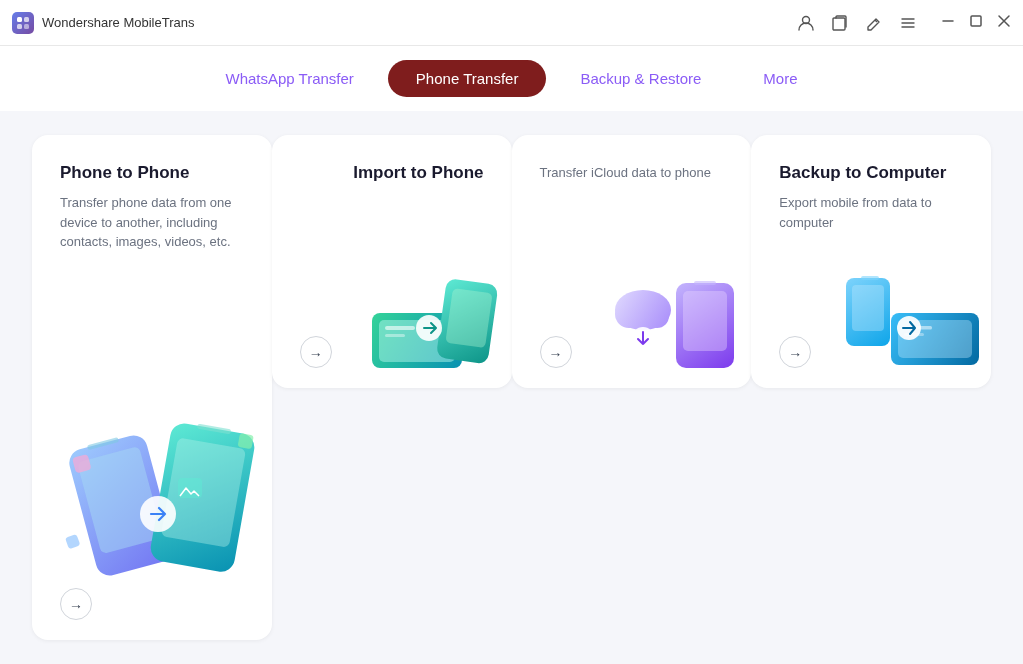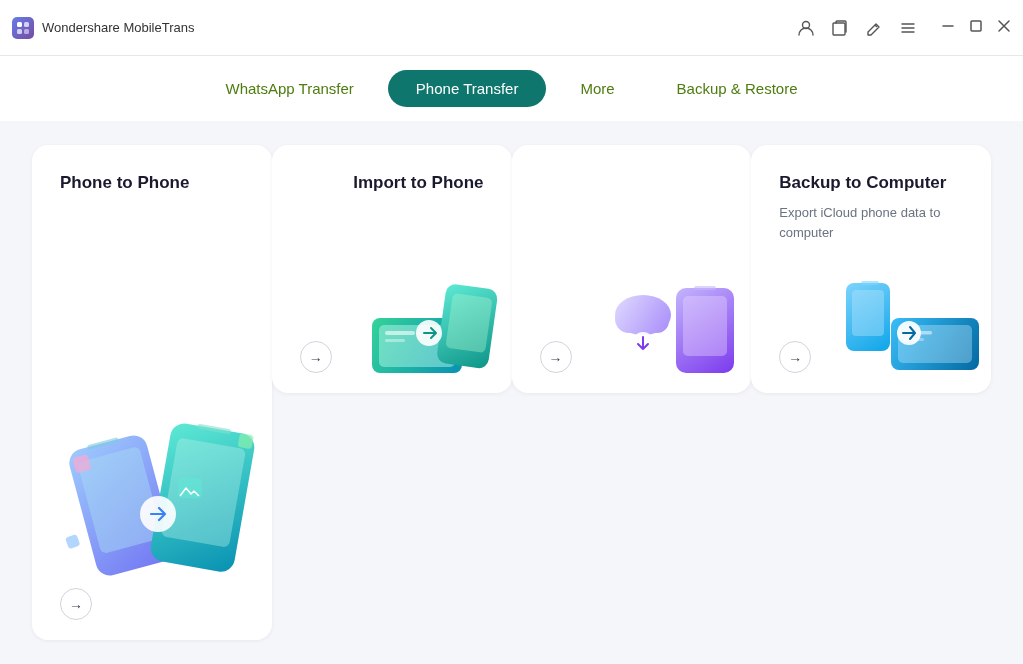--- a/index.html
+++ b/index.html
@@ -9,21 +9,21 @@
       width: 1023px;
       height: 664px;
       overflow: hidden;
       display: flex;
       flex-direction: column;
     }
 
     
     .title-bar {
       background: #ffffff;
-      height: 56px;
+      height: 46px;
       display: flex;
       align-items: center;
       justify-content: space-between;
       padding: 0 12px;
       border-bottom: 1px solid #e8e8e8;
       -webkit-app-region: drag;
       flex-shrink: 0;
     }
     .title-bar-left {
       display: flex;
@@ -83,26 +83,26 @@
       padding: 10px 28px;
       border-radius: 50px;
       font-size: 15px;
       font-weight: 500;
       cursor: pointer;
       border: none;
       outline: none;
       transition: all 0.2s;
     }
     .nav-tab.active {
-      background: #0f766e;
+      background: #7f1d1d;
       color: white;
     }
     .nav-tab.inactive {
       background: transparent;
-      color: #4d7c0f;
+      color: #8b5cf6;
     }
 
     
     .main-content {
       flex: 1;
       padding: 24px 32px;
       background: #f5f6fa;
       overflow: hidden;
     }
 
@@ -213,29 +213,30 @@
           <path d="M2 2l10 10M12 2L2 12" stroke="#555" stroke-width="1.5" stroke-linecap="round"></path>
         </svg>
       </span>
     </div>
   </div>
 </div>
 
 <div class="nav-bar">
   <button class="nav-tab inactive">WhatsApp Transfer</button>
   <button class="nav-tab active">Phone Transfer</button>
+  <button class="nav-tab inactive">Backup &amp; Restore</button>
   <button class="nav-tab inactive">More</button>
-  <button class="nav-tab inactive">Backup &amp; Restore</button>
 </div>
 
 <div class="main-content">
   <div class="cards-grid">
 
     <div class="card card-large">
       <div class="card-title">Phone to Phone</div>
+      <div class="card-desc">Transfer phone data from one device to another, including contacts, images, videos, etc.</div>
 
       <div style="flex:1; position:relative; margin-top: 10px;">
         <svg width="240" height="210" viewBox="0 0 240 210" fill="none" xmlns="http://www.w3.org/2000/svg" style="position:absolute; bottom:0; left:-10px;">
 
           <g transform="rotate(-15, 80, 120)">
             <rect x="30" y="60" width="80" height="130" rx="14" fill="url(#blueGrad)" opacity="0.9"></rect>
             <rect x="38" y="72" width="64" height="95" rx="6" fill="#a5d8f3" opacity="0.5"></rect>
             <rect x="52" y="58" width="32" height="5" rx="2.5" fill="#7ec8e3" opacity="0.6"></rect>
           </g>
 
@@ -296,20 +297,21 @@
             <stop offset="0%" stop-color="#5eead4"></stop>
             <stop offset="100%" stop-color="#0d9488"></stop>
           </linearGradient>
         </defs>
       </svg>
       <div style="flex:1;"></div>
       <div class="card-arrow">→</div>
     </div>
 
     <div class="card" style="position:relative; overflow:hidden;">
+      <div class="card-desc">Transfer iCloud data to phone</div>
 
       <svg width="135" height="115" viewBox="0 0 135 115" fill="none" xmlns="http://www.w3.org/2000/svg" style="position:absolute; right:5px; bottom:15px;">
 
         <rect x="65" y="25" width="58" height="85" rx="10" fill="url(#purpleGrad)"></rect>
         <rect x="72" y="33" width="44" height="60" rx="5" fill="#e9d5ff" opacity="0.4"></rect>
         <rect x="83" y="23" width="22" height="4" rx="2" fill="#c4b5fd" opacity="0.6"></rect>
 
         <ellipse cx="32" cy="52" rx="28" ry="20" fill="url(#cloudGrad)"></ellipse>
         <circle cx="18" cy="56" r="14" fill="url(#cloudGrad)"></circle>
         <circle cx="46" cy="58" r="12" fill="url(#cloudGrad)"></circle>
@@ -326,21 +328,21 @@
             <stop offset="100%" stop-color="#a78bfa"></stop>
           </linearGradient>
         </defs>
       </svg>
       <div style="flex:1;"></div>
       <div class="card-arrow">→</div>
     </div>
 
     <div class="card" style="position:relative; overflow:hidden;">
       <div class="card-title">Backup to Computer</div>
-      <div class="card-desc">Export iCloud phone data to computer</div>
+      <div class="card-desc">Export mobile from data to computer</div>
 
       <svg width="145" height="110" viewBox="0 0 145 110" fill="none" xmlns="http://www.w3.org/2000/svg" style="position:absolute; right:5px; bottom:15px;">
 
         <rect x="50" y="50" width="88" height="52" rx="8" fill="url(#blueGrad2)"></rect>
         <rect x="57" y="57" width="74" height="38" rx="5" fill="#bae6fd" opacity="0.4"></rect>
 
         <rect x="63" y="63" width="28" height="3.5" rx="1.5" fill="white" opacity="0.5"></rect>
         <rect x="63" y="70" width="20" height="3" rx="1.5" fill="white" opacity="0.35"></rect>
 
         <rect x="5" y="15" width="44" height="68" rx="8" fill="url(#blueGrad3)"></rect>

